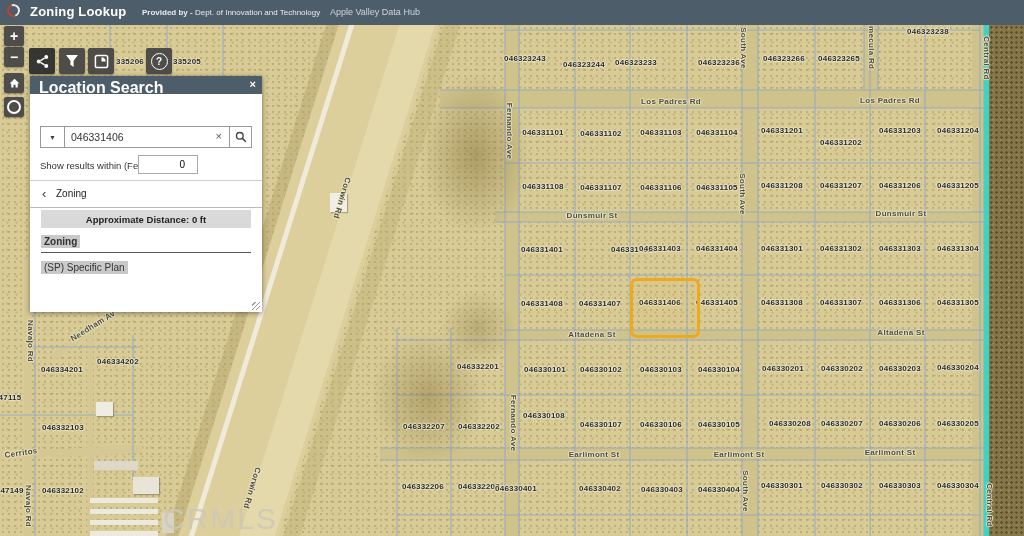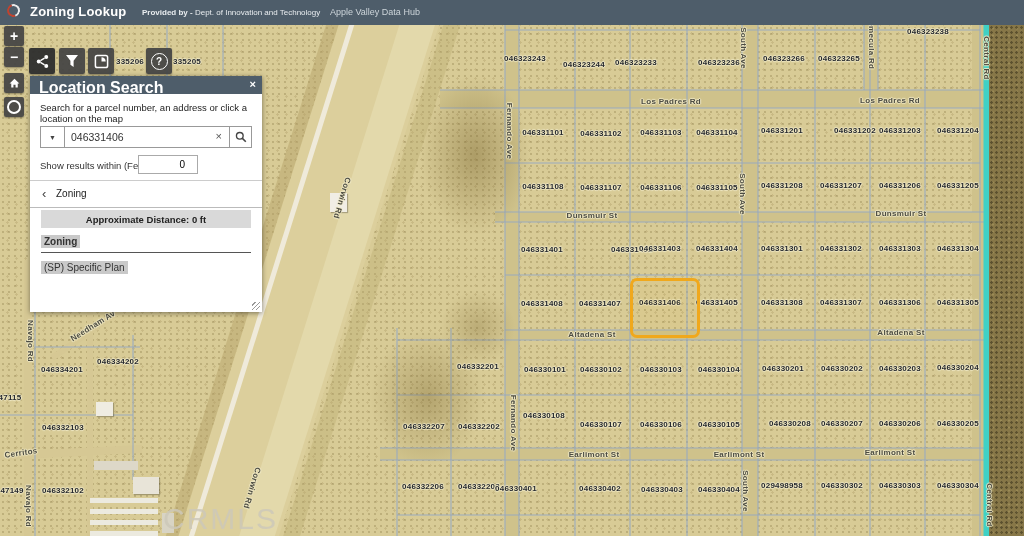--- a/index.html
+++ b/index.html
@@ -192,21 +192,21 @@
         <span class="plabel" style="left: 636px; top: 62px;">046323233</span>
         <span class="plabel" style="left: 719px; top: 62px;">046323236</span>
         <span class="plabel" style="left: 784px; top: 58px;">046323266</span>
         <span class="plabel" style="left: 839px; top: 58px;">046323265</span>
         <span class="plabel" style="left: 928px; top: 31px;">046323238</span>
         <span class="plabel" style="left: 543px; top: 132px;">046331101</span>
         <span class="plabel" style="left: 601px; top: 133px;">046331102</span>
         <span class="plabel" style="left: 661px; top: 132px;">046331103</span>
         <span class="plabel" style="left: 717px; top: 132px;">046331104</span>
         <span class="plabel" style="left: 782px; top: 130px;">046331201</span>
-        <span class="plabel" style="left: 841px; top: 130px; margin-left: 14px;">046331202</span>
+        <span class="plabel" style="left: 841px; top: 142px;">046331202</span>
         <span class="plabel" style="left: 900px; top: 130px;">046331203</span>
         <span class="plabel" style="left: 958px; top: 130px;">046331204</span>
         <span class="plabel" style="left: 543px; top: 186px;">046331108</span>
         <span class="plabel" style="left: 601px; top: 187px;">046331107</span>
         <span class="plabel" style="left: 661px; top: 187px;">046331106</span>
         <span class="plabel" style="left: 717px; top: 187px;">046331105</span>
         <span class="plabel" style="left: 782px; top: 185px;">046331208</span>
         <span class="plabel" style="left: 841px; top: 185px;">046331207</span>
         <span class="plabel" style="left: 900px; top: 185px;">046331206</span>
         <span class="plabel" style="left: 958px; top: 185px;">046331205</span>
@@ -244,21 +244,21 @@
         <span class="plabel" style="left: 784px; top: 423px; padding-left: 12px;">046330208</span>
         <span class="plabel" style="left: 842px; top: 423px;">046330207</span>
         <span class="plabel" style="left: 900px; top: 423px;">046330206</span>
         <span class="plabel" style="left: 958px; top: 423px;">046330205</span>
         <span class="plabel" style="left: 423px; top: 486px;">046332206</span>
         <span class="plabel" style="left: 479px; top: 486px;">046332203</span>
         <span class="plabel" style="left: 516px; top: 488px;">046330401</span>
         <span class="plabel" style="left: 600px; top: 488px;">046330402</span>
         <span class="plabel" style="left: 662px; top: 489px;">046330403</span>
         <span class="plabel" style="left: 719px; top: 489px;">046330404</span>
-        <span class="plabel" style="left: 782px; top: 485px;">029498958</span>
+        <span class="plabel" style="left: 782px; top: 485px;">046330301</span>
         <span class="plabel" style="left: 842px; top: 485px;">046330302</span>
         <span class="plabel" style="left: 900px; top: 485px;">046330303</span>
         <span class="plabel" style="left: 958px; top: 485px;">046330304</span>
         <span class="plabel" style="left: 62px; top: 369px;">046334201</span>
         <span class="plabel" style="left: 118px; top: 361px;">046334202</span>
         <span class="plabel" style="left: 63px; top: 427px;">046332103</span>
         <span class="plabel" style="left: 63px; top: 490px;">046332102</span>
         <span class="plabel" style="left: 10px; top: 397px;">47115</span>
         <span class="plabel" style="left: 12px; top: 490px;">47149</span>
         <span class="slabel" style="left: 671px; top: 101px; transform: translate(-50%, -50%) rotate(0deg);">Los Padres Rd</span>
@@ -323,21 +323,20 @@
     <div class="mbtn tbtn" id="tb-help">
       <span class="qring">?</span>
     </div>
   </div>
 
   <div class="panel">
     <div class="panel-hd">
       <span class="panel-hd-title">Location Search</span>
       <span class="panel-close">×</span>
     </div>
-    <div class="instr">Search for a parcel number, an address or click a location on the map</div>
     <div class="srow">
       <span class="dd">
           <span>▼</span>
         </span>
       <input class="sin" type="text" value="046331406" style="">
       <span class="sclear">×</span>
       <span class="sgo">
         <svg width="12" height="12" viewBox="0 0 14 14">
           <circle cx="5.6" cy="5.6" r="3.9" fill="none" stroke="#444" stroke-width="1.6"></circle>
           <line x1="8.6" y1="8.6" x2="12.6" y2="12.6" stroke="#444" stroke-width="1.8"></line>

